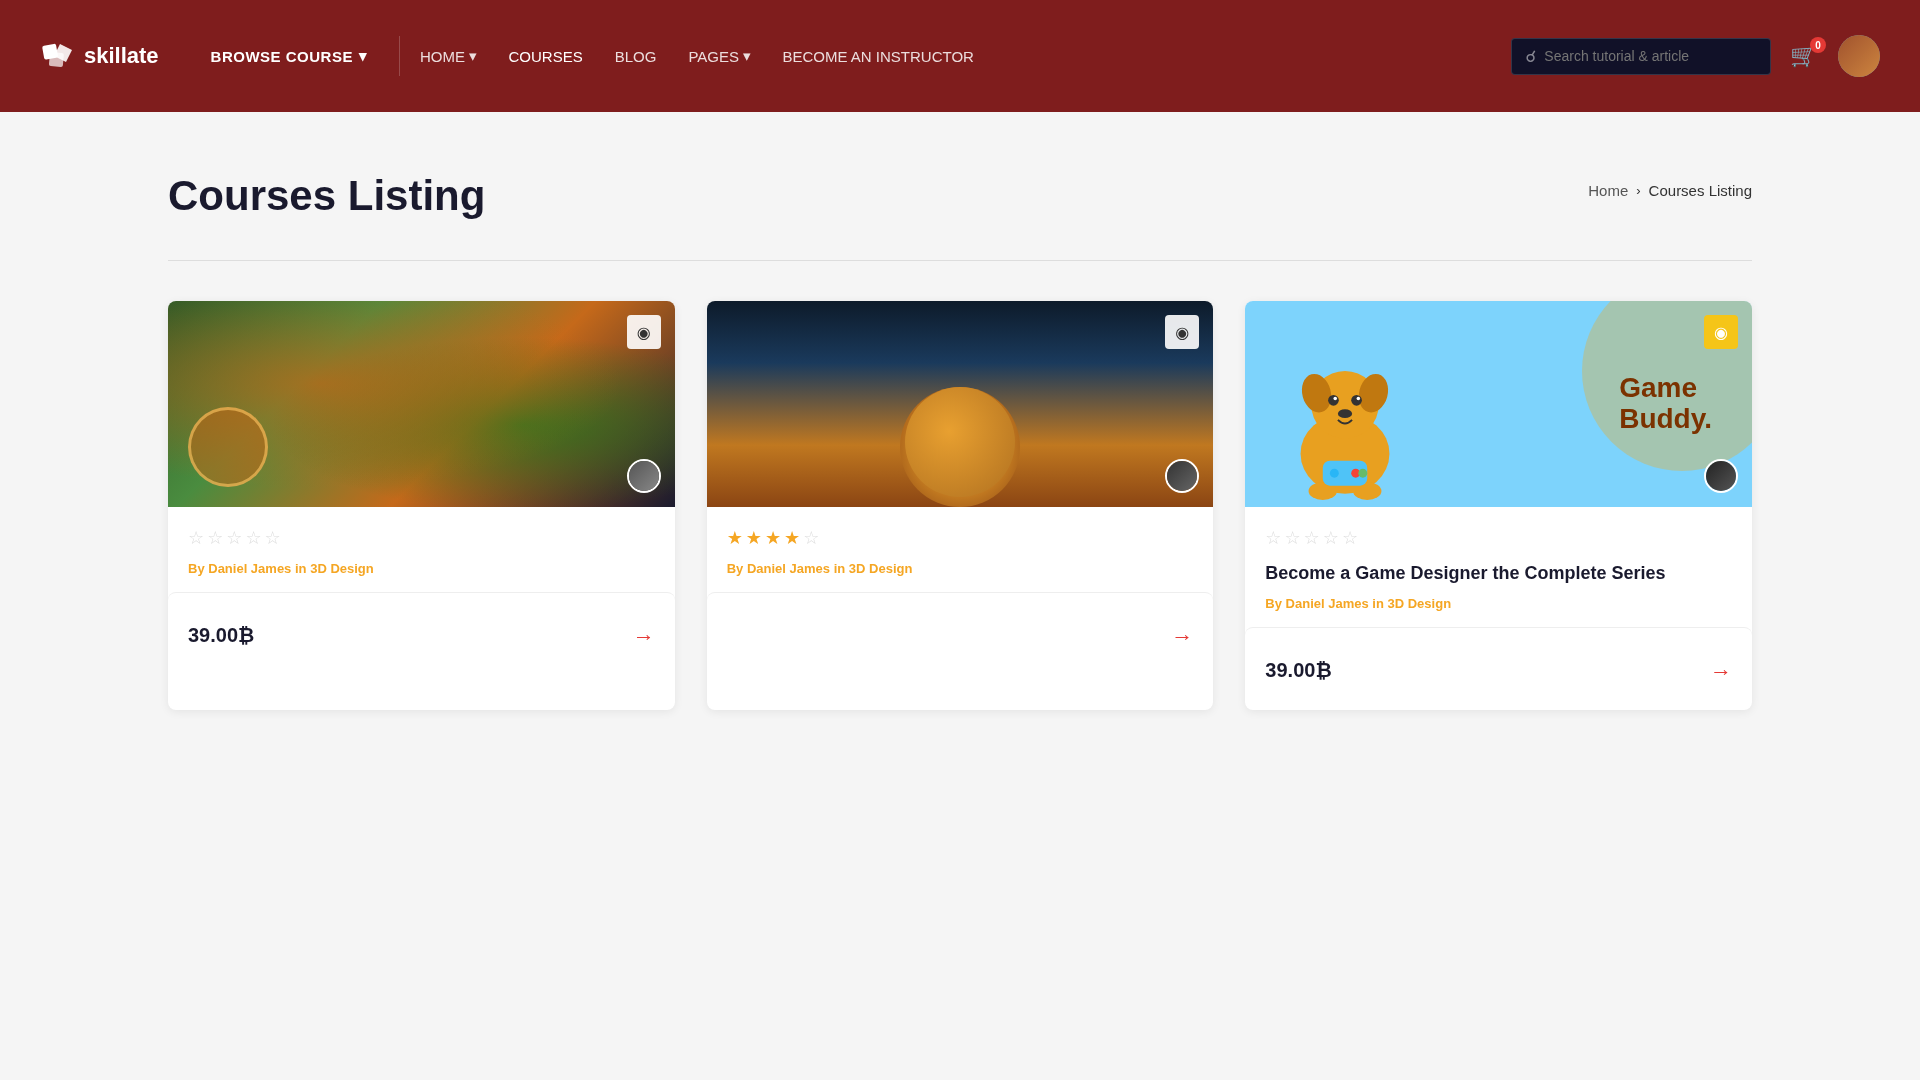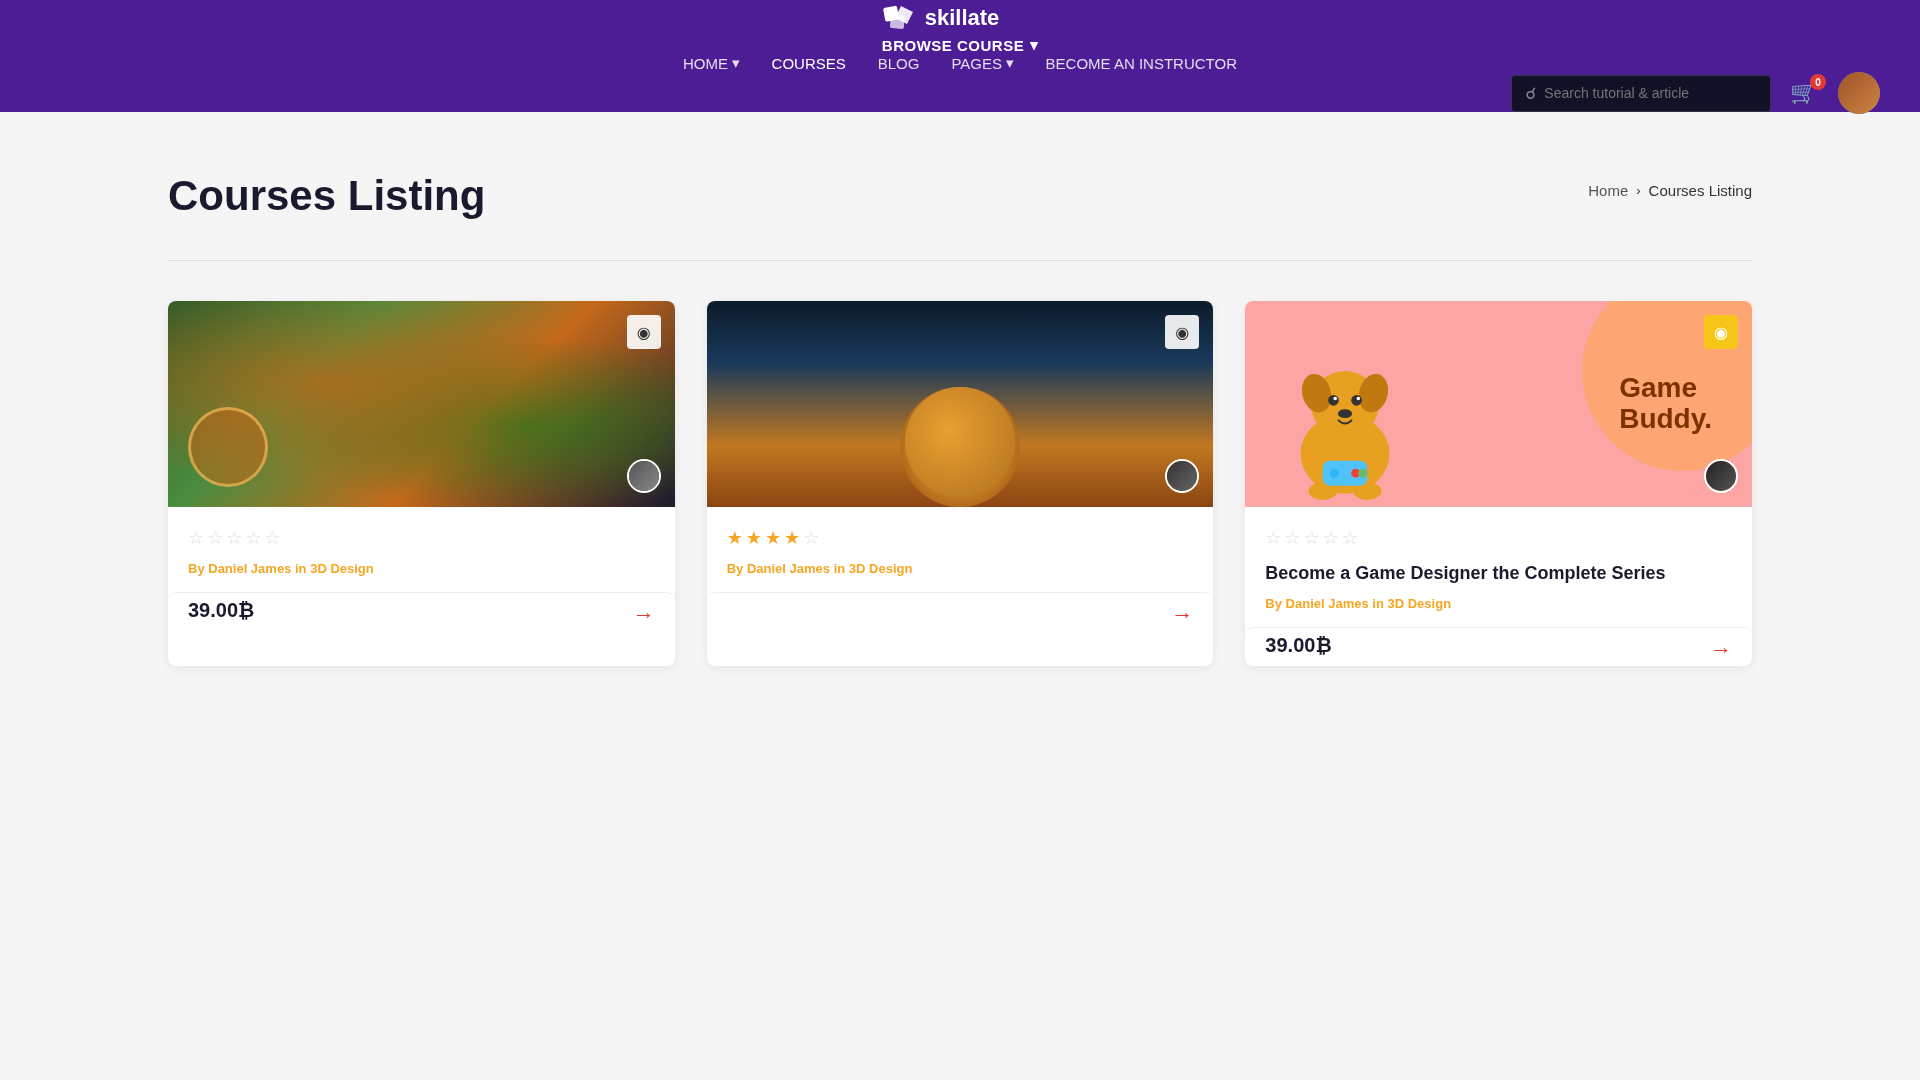--- a/index.html
+++ b/index.html
@@ -1,26 +1,25 @@
 <!DOCTYPE html>
 <html><head>
   <meta charset="utf-8">
   <style>
     * { margin: 0; padding: 0; box-sizing: border-box; }
     body { font-family: 'Segoe UI', Arial, sans-serif; background: #f5f5f5; }
 
     
     .navbar {
-      background: #4c1d95;
+      background: #7f1d1d;
       height: 112px;
       display: flex;
       align-items: center;
       padding: 0 40px;
       gap: 0;
-      flex-direction: column;
     }
     .navbar-logo {
       display: flex;
       align-items: center;
       gap: 8px;
       margin-right: 40px;
     }
     .logo-icon {
       width: 36px;
       height: 36px;
@@ -258,23 +257,23 @@
       font-size: 13px;
       color: #888;
       margin-bottom: 16px;
     }
     .card-meta span {
       color: #f5a623;
       font-weight: 600;
     }
     .card-footer {
       border-top: 1px solid #eee;
-      padding: 6px 20px;
-      display: flex;
-      align-items: flex-start;
+      padding: 28px 20px;
+      display: flex;
+      align-items: flex-end;
       justify-content: space-between;
       border-radius: 8px;
     }
     .card-price {
       font-size: 20px;
       font-weight: 700;
       color: #1a1a2e;
     }
     .card-arrow {
       color: #e53935;
@@ -335,21 +334,21 @@
       bottom: 10px;
       left: 50%;
       transform: translateX(-50%);
       width: 110px;
       height: 110px;
       background: radial-gradient(circle at 40% 40%, #e8a030 0%, #b07020 100%);
       border-radius: 50%;
     }
 
     .img-card3 {
-      background: #fca5a5;
+      background: #7dd3fc;
       width: 100%;
       height: 100%;
       position: relative;
       overflow: hidden;
       display: flex;
       align-items: center;
       justify-content: center;
       padding-left: 28px;
     }
     .img-card3::before {

